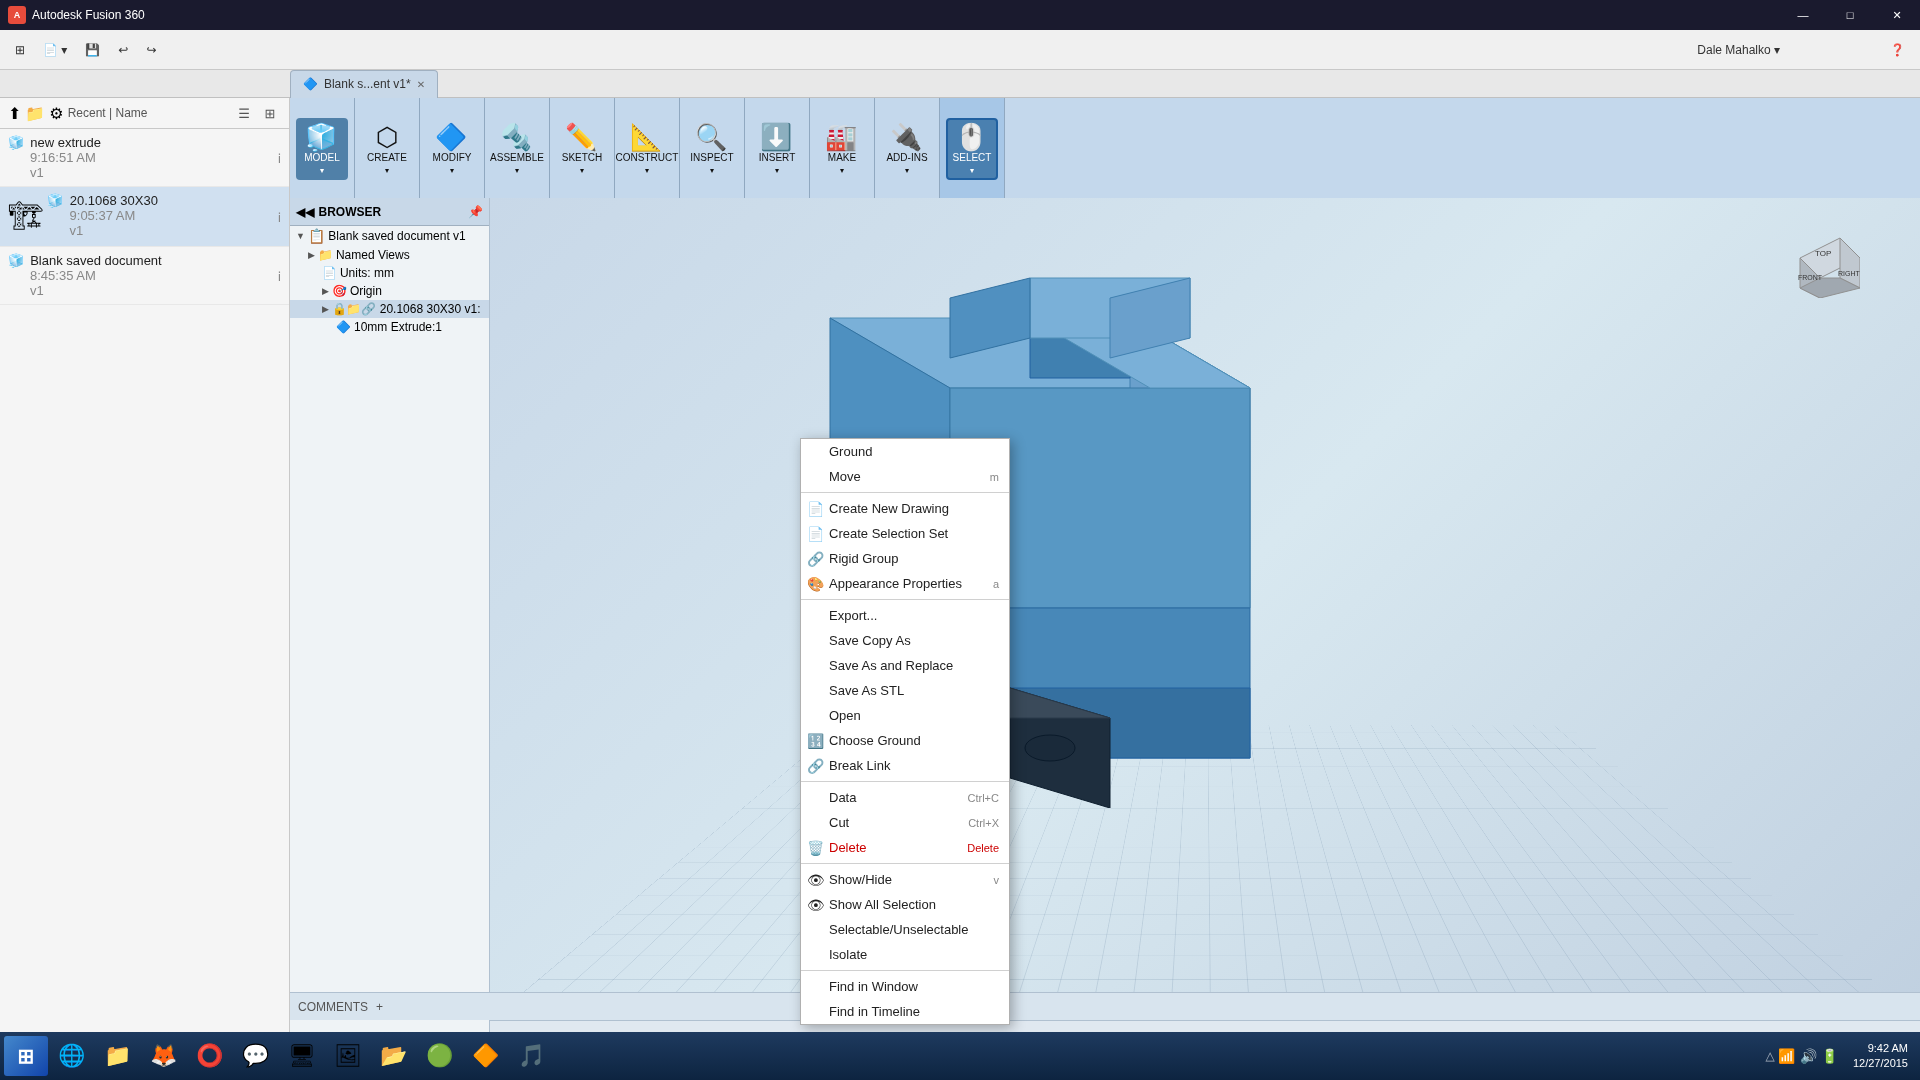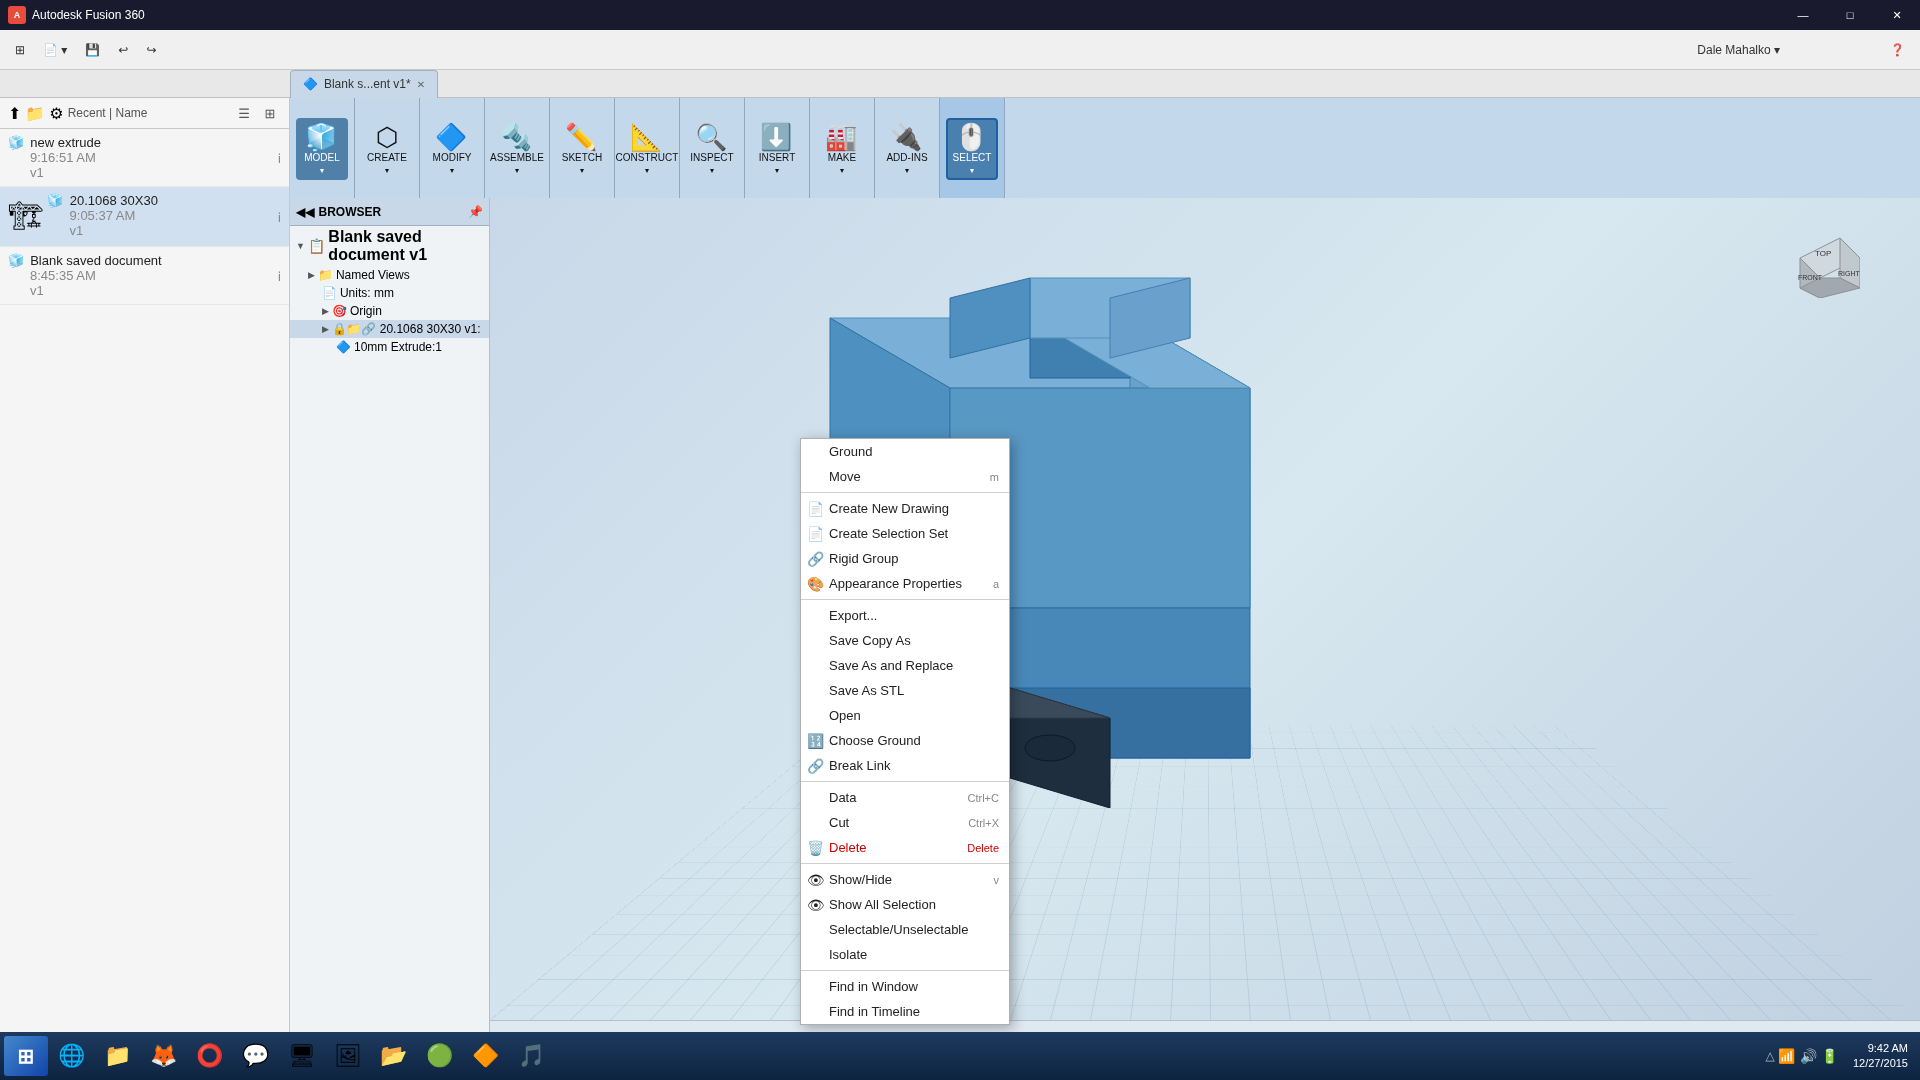--- a/index.html
+++ b/index.html
@@ -593,21 +593,21 @@
       <div id="browser-panel">
         <div id="browser-header">
           <span>◀◀</span>
           <span style="margin-left:0">BROWSER</span>
           <span style="margin-left:auto; cursor:pointer">📌</span>
         </div>
 
         <div class="browser-item">
           <span class="tree-arrow">▼</span>
           <span style="font-size:14px">📋</span>
-          <span style="font-weight:bold; font-size:16px">Blank saved document v1</span>
+          <span style="font-weight:normal; font-size:12px">Blank saved document v1</span>
         </div>
 
         <div class="browser-item browser-indent1">
           <span class="tree-arrow">▶</span>
           <span>📁</span>
           <span>Named Views</span>
         </div>
 
         <div class="browser-item browser-indent2">
           <span>📄</span>
@@ -714,20 +714,24 @@
         </div>
         <div class="ctx-separator"></div>
         <div class="ctx-item">
           <span>Find in Window</span>
         </div>
         <div class="ctx-item">
           <span>Find in Timeline</span>
         </div>
       </div>
 
+      <div id="comments-bar" style="bottom:60px">
+        <span>COMMENTS</span>
+        <span>+</span>
+      </div>
 
       <div id="viewport-bottom">
 
         <span style="cursor:pointer; font-size:16px; color:#555">⏮</span>
         <span style="cursor:pointer; font-size:16px; color:#555">⏪</span>
         <span style="cursor:pointer; font-size:16px; color:#555">◀</span>
         <span style="cursor:pointer; font-size:16px; color:#555">▶</span>
         <span style="cursor:pointer; font-size:16px; color:#555">⏭</span>
         <span style="margin-left:8px"></span>
         <span style="cursor:pointer; font-size:16px">⏺</span>

